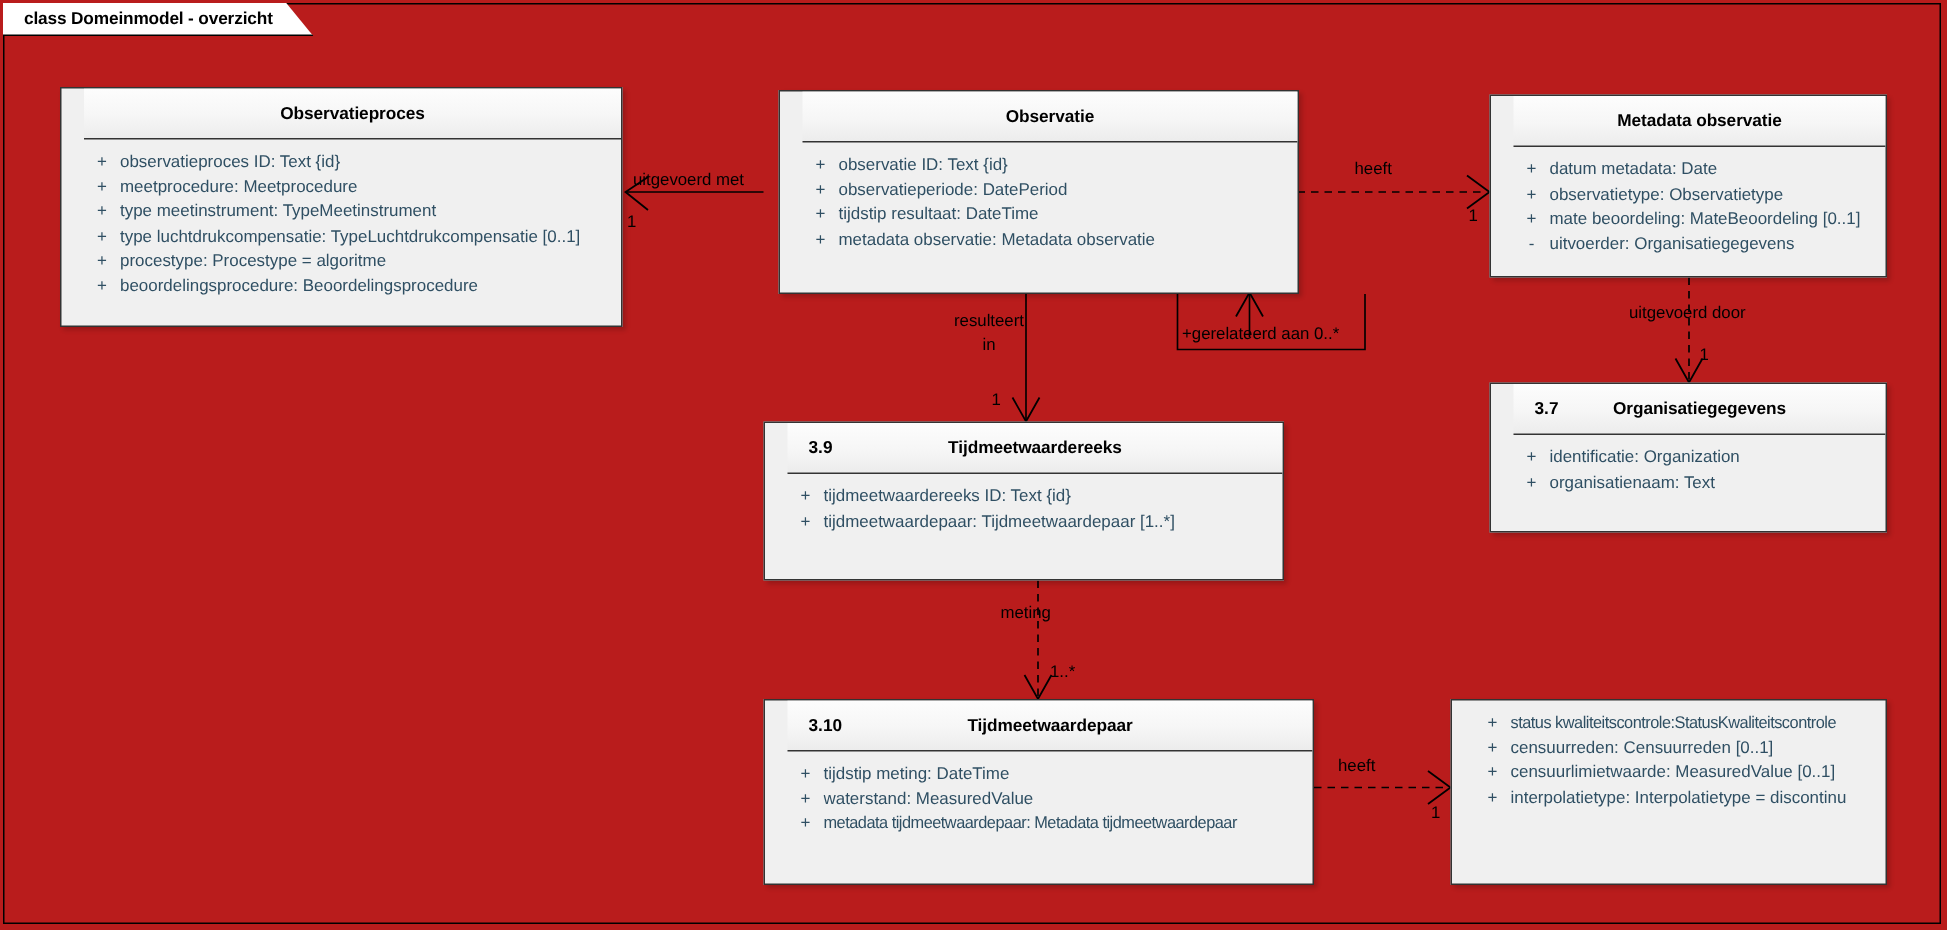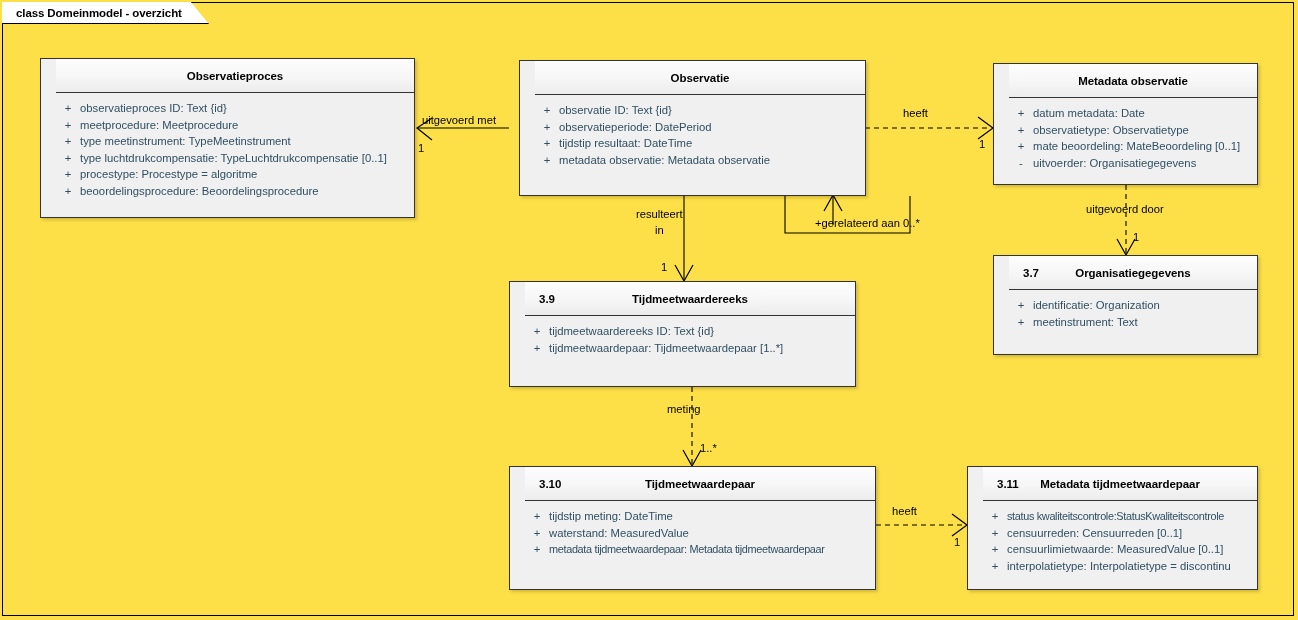--- a/index.html
+++ b/index.html
@@ -4,21 +4,21 @@
 <style>
   html,body{margin:0;padding:0;background:#ffffff;}
   body{
     font-family:"Liberation Sans", sans-serif;
     -webkit-font-smoothing:antialiased;
   }
   #canvas{
     position:relative;
     width:1298px;
     height:620px;
-    background:#fde047;
+    background:#b91c1c;
     overflow:hidden;
   }
   
   .frame{
     position:absolute;
     left:2px; top:2px;
     width:1292px; height:614px;
     border:1.5px solid #000000;
     box-sizing:border-box;
     background:transparent;
@@ -180,21 +180,21 @@
       <path d="M952,514 L967,525 L952,536" fill="none" stroke="#000" stroke-width="1.2"></path>
     </g>
   </svg>
 
   <div class="edge-label" style="left:422px; top:113px;">uitgevoerd met</div>
   <div class="mult" style="left:418px; top:142px;">1</div>
 
   <div class="edge-label" style="left:903px; top:106px;">heeft</div>
   <div class="mult" style="left:979px; top:138px;">1</div>
 
-  <div class="edge-label" style="left:788px; top:216px;margin-left:27px;">+gerelateerd aan 0..*</div>
+  <div class="edge-label" style="left:788px; top:216px;">+gerelateerd aan 0..*</div>
 
   <div class="edge-label" style="left:636px; top:207px;">resulteert</div>
   <div class="edge-label" style="left:655px; top:223px;">in</div>
   <div class="mult" style="left:661px; top:261px;">1</div>
 
   <div class="edge-label" style="left:1086px; top:202px;">uitgevoerd door</div>
   <div class="mult" style="left:1133px; top:231px;">1</div>
 
   <div class="edge-label" style="left:667px; top:402px;">meting</div>
   <div class="mult" style="left:700px; top:442px;">1..*</div>
@@ -290,21 +290,21 @@
       <span class="uml-num">3.7</span>
       <span class="uml-title">Organisatiegegevens</span>
     </div>
     <div class="uml-body">
       <div class="attr">
           <span class="vis">+</span>
           <span class="sig">identificatie: Organization</span>
         </div>
       <div class="attr">
           <span class="vis">+</span>
-          <span class="sig">meetinstrument: Text</span>
+          <span class="sig">organisatienaam: Text</span>
         </div>
     </div>
   </div>
 
   <div class="uml" style="left:509px; top:281px; width:347px; height:106px;">
     <div class="uml-head">
       <span class="uml-num">3.9</span>
       <span class="uml-title">Tijdmeetwaardereeks</span>
     </div>
     <div class="uml-body">
@@ -334,24 +334,20 @@
           <span class="sig">waterstand: MeasuredValue</span>
         </div>
       <div class="attr squeeze">
           <span class="vis">+</span>
           <span class="sig">metadata tijdmeetwaardepaar: Metadata tijdmeetwaardepaar</span>
         </div>
     </div>
   </div>
 
   <div class="uml" style="left:967px; top:466px; width:291px; height:124px;">
-    <div class="uml-head">
-      <span class="uml-num">3.11</span>
-      <span class="uml-title">Metadata tijdmeetwaardepaar</span>
-    </div>
     <div class="uml-body">
       <div class="attr squeeze">
           <span class="vis">+</span>
           <span class="sig">status kwaliteitscontrole:StatusKwaliteitscontrole</span>
         </div>
       <div class="attr">
           <span class="vis">+</span>
           <span class="sig">censuurreden: Censuurreden [0..1]</span>
         </div>
       <div class="attr">

